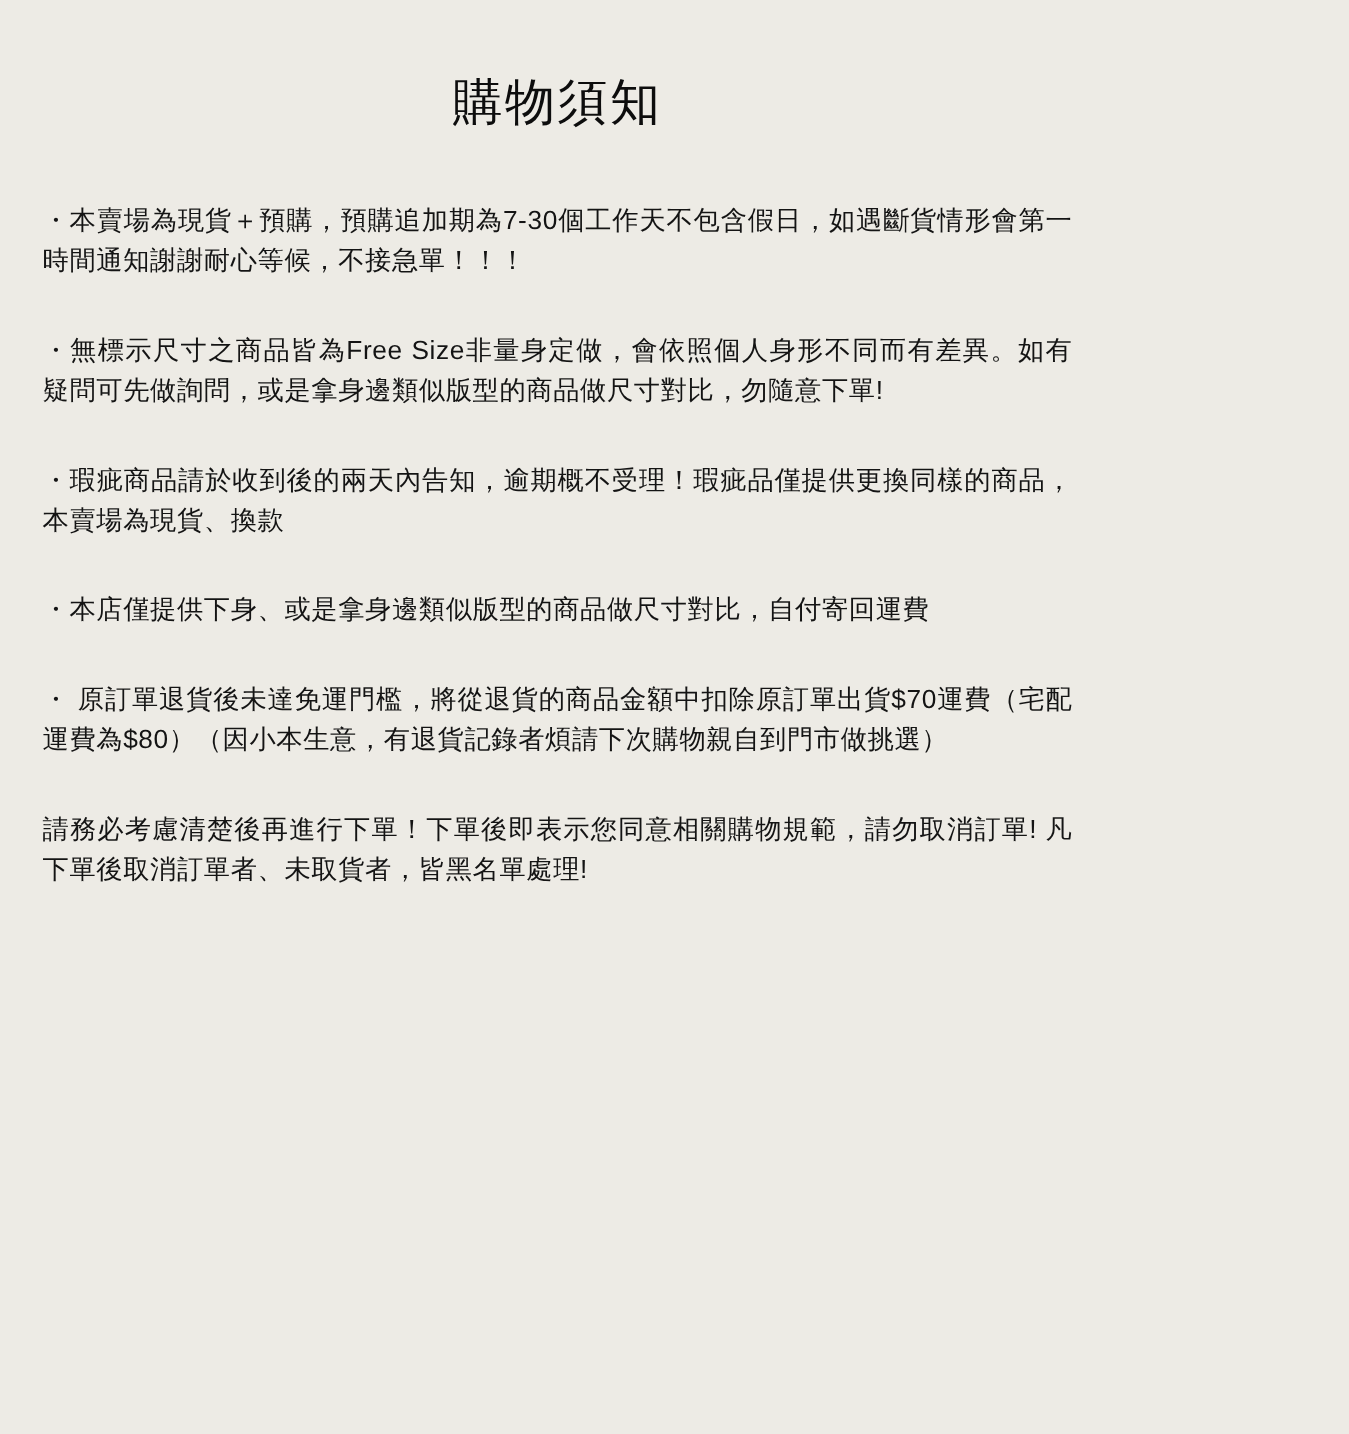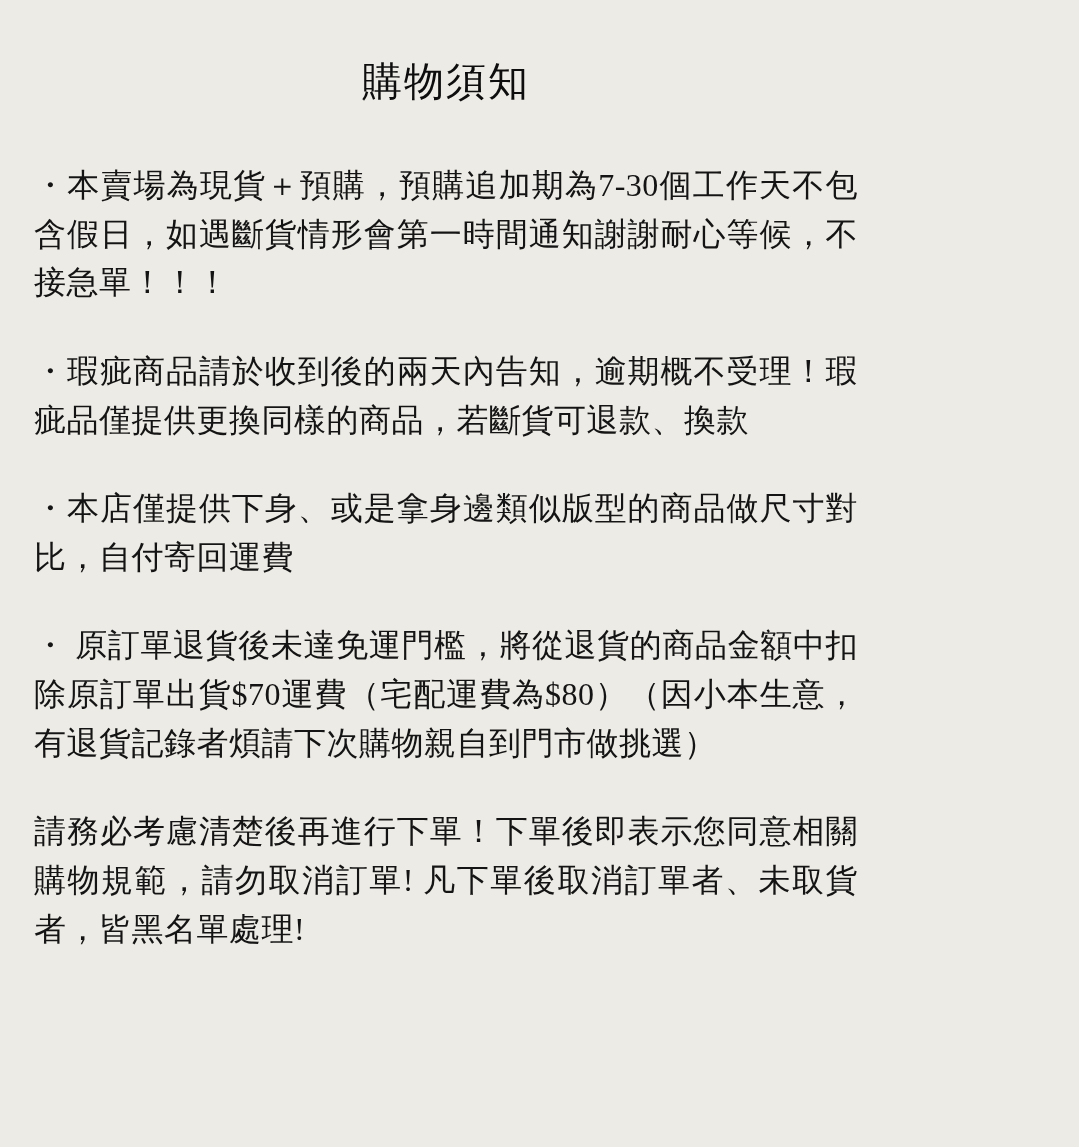--- a/index.html
+++ b/index.html
@@ -23,42 +23,42 @@
   }
   .page-title {
     text-align: center;
     font-size: 40px;
     font-weight: 400;
     letter-spacing: 2px;
     margin: 14px 0 52px 0;
     color: #0d0d0d;
   }
   .notice-paragraph {
-    font-size: 32px;
+    font-size: 21px;
     line-height: 1.52;
     margin: 0 0 40px 0;
     letter-spacing: 0.5px;
     text-align: justify;
     color: #141414;
-    font-family: Liberation Serif, serif;
   }
   .notice-paragraph:last-child {
     margin-bottom: 3px;
   }
 </style>
 </head>
 <body>
 
 <div class="page">
   <h1 class="page-title">購物須知</h1>
 
   <p class="notice-paragraph">・本賣場為現貨＋預購，預購追加期為7-30個工作天不包含假日，如遇斷貨情形會第一時間通知謝謝耐心等候，不接急單！！！</p>
 
 
+  <p class="notice-paragraph">・無標示尺寸之商品皆為Free Size非量身定做，會依照個人身形不同而有差異。如有疑問可先做詢問，或是拿身邊類似版型的商品做尺寸對比，勿隨意下單!</p>
 
-  <p class="notice-paragraph">・瑕疵商品請於收到後的兩天內告知，逾期概不受理！瑕疵品僅提供更換同樣的商品，若斷貨可退款、換款</p>
+  <p class="notice-paragraph">・瑕疵商品請於收到後的兩天內告知，逾期概不受理！瑕疵品僅提供更換同樣的商品，本賣場為現貨、換款</p>
 
   <p class="notice-paragraph">・本店僅提供下身、或是拿身邊類似版型的商品做尺寸對比，自付寄回運費</p>
 
   <p class="notice-paragraph">・ 原訂單退貨後未達免運門檻，將從退貨的商品金額中扣除原訂單出貨$70運費（宅配運費為$80）（因小本生意，有退貨記錄者煩請下次購物親自到門市做挑選）</p>
 
   <p class="notice-paragraph">請務必考慮清楚後再進行下單！下單後即表示您同意相關購物規範，請勿取消訂單! 凡下單後取消訂單者、未取貨者，皆黑名單處理!</p>
 </div>
 
 </body></html>

